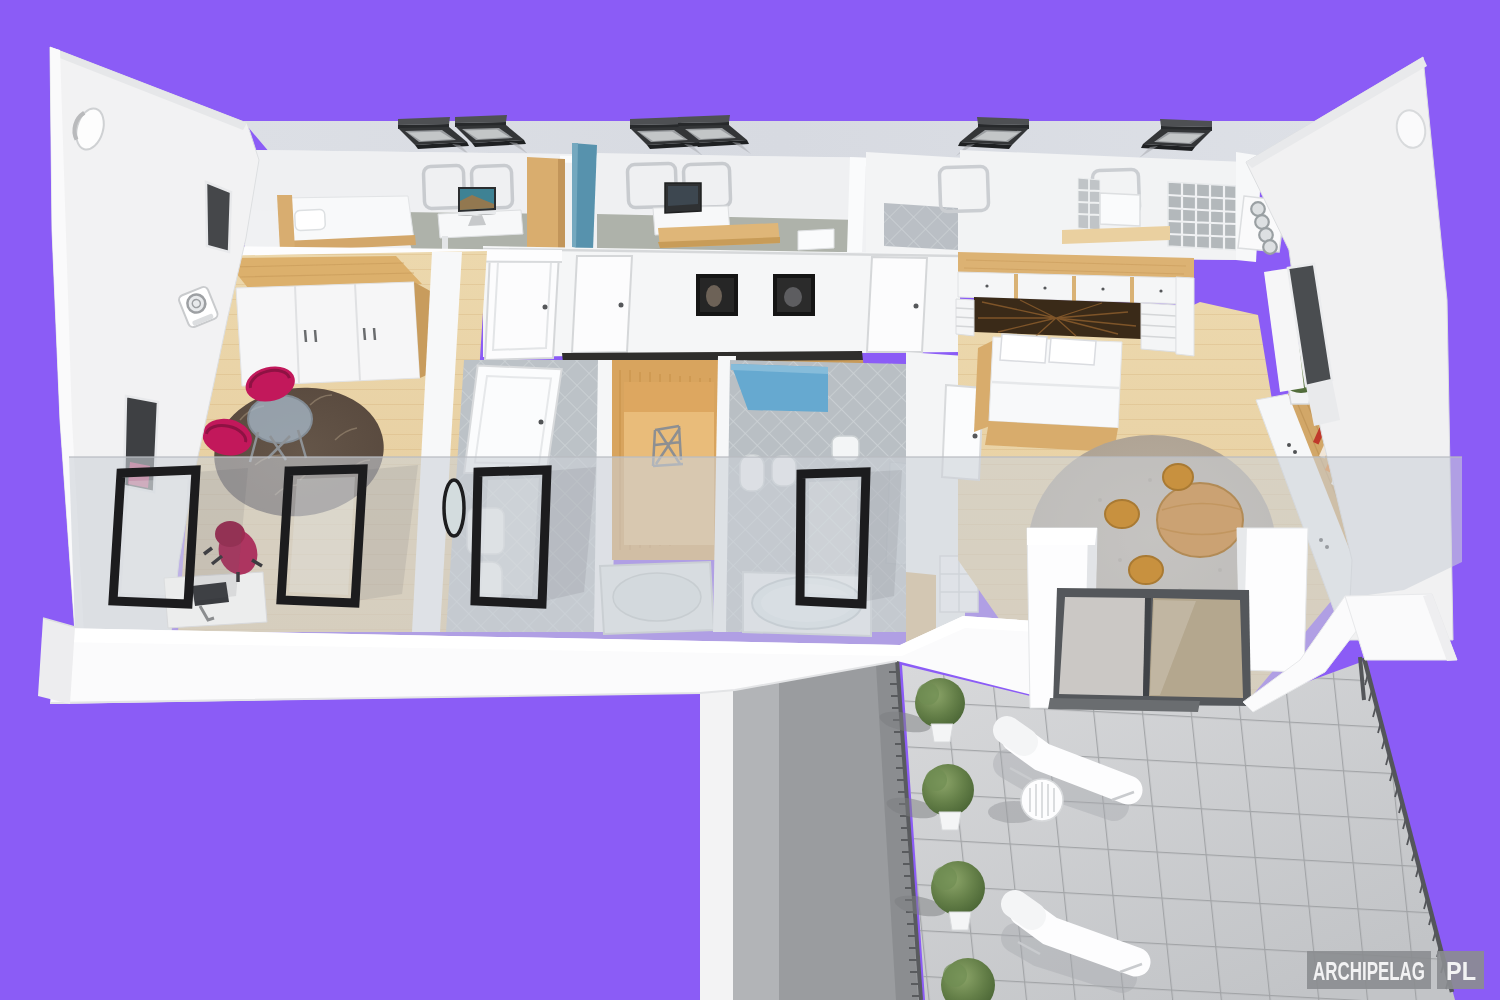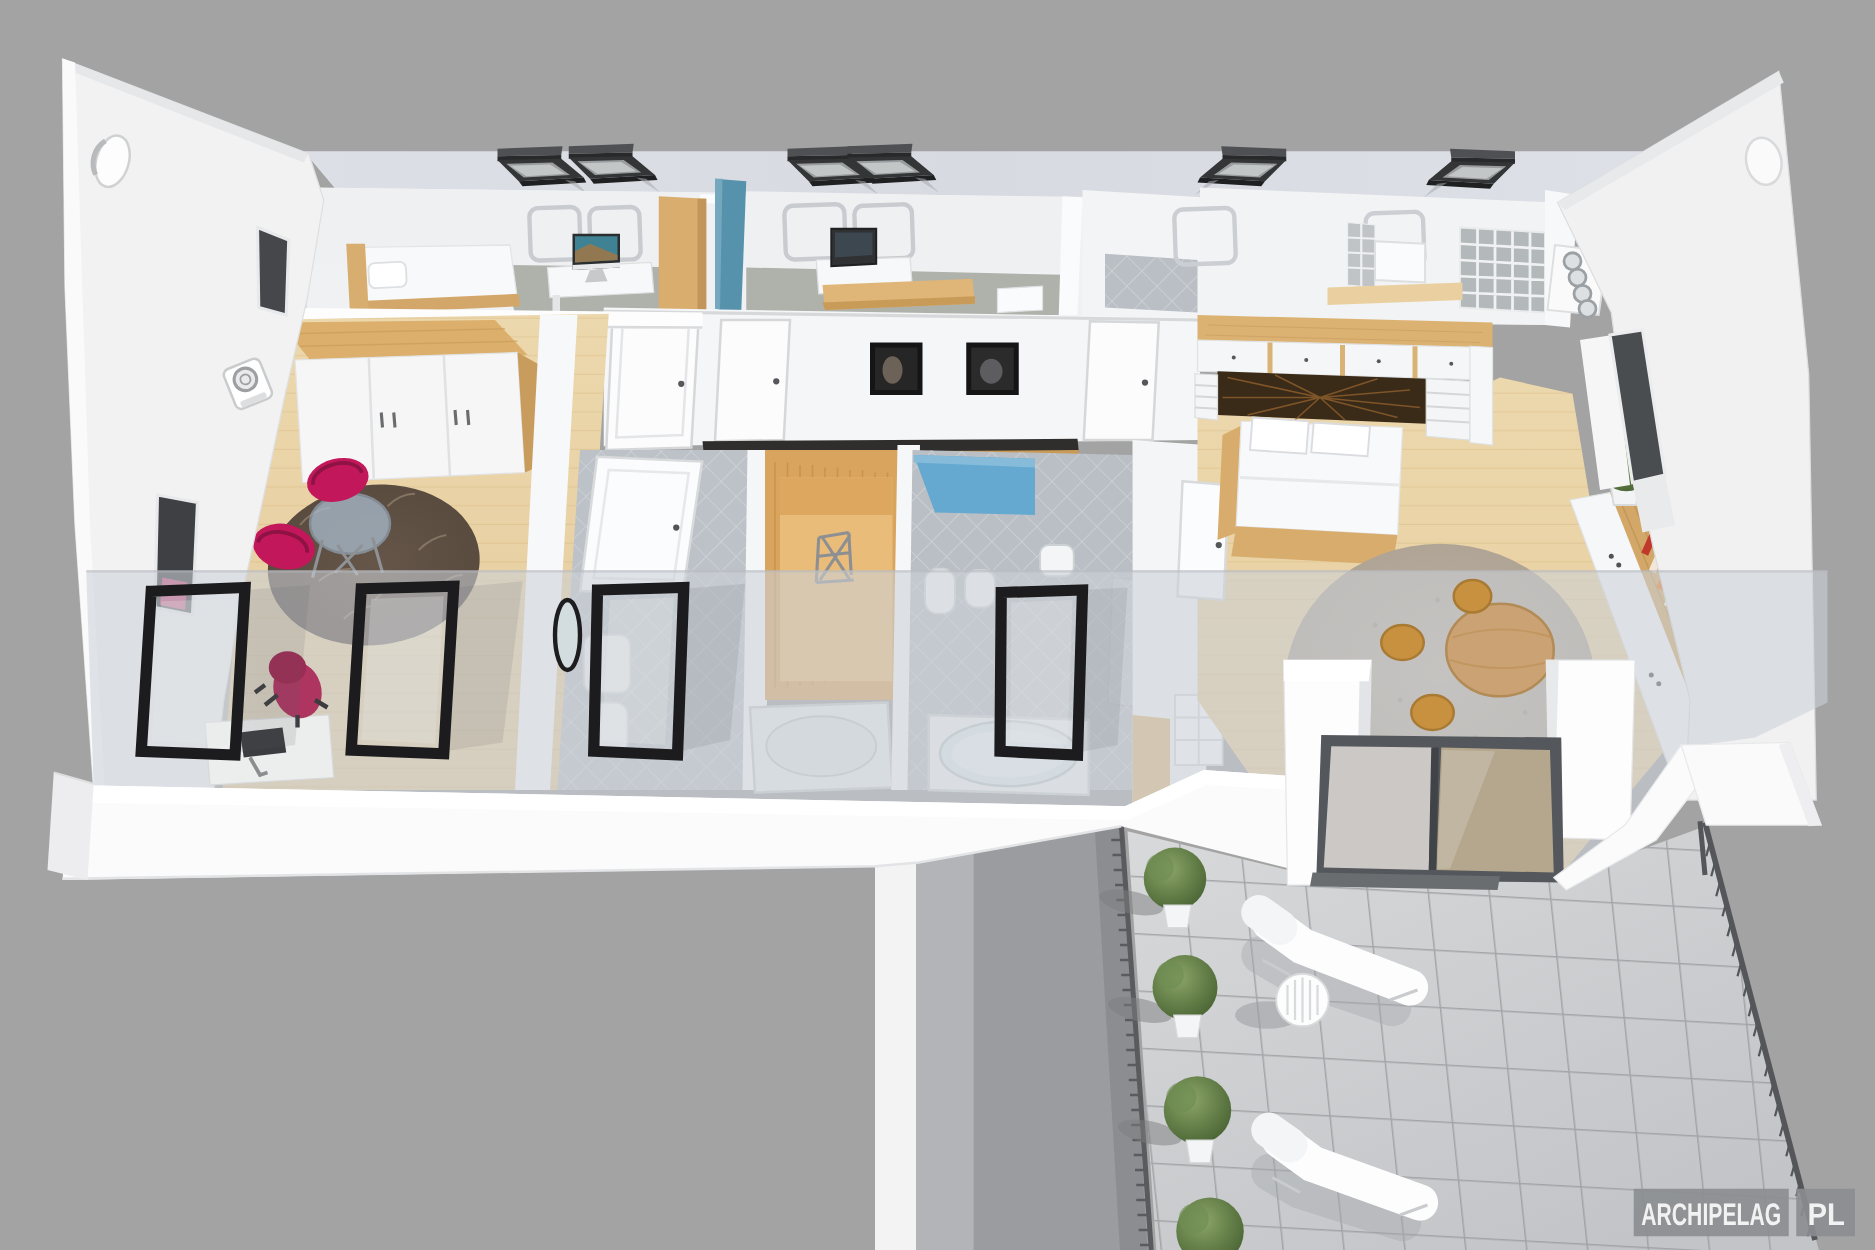--- a/index.html
+++ b/index.html
@@ -1,16 +1,16 @@
 <!DOCTYPE html>
 <html><head>
 <meta charset="utf-8">
 <style>
 html,body{margin:0;padding:0;background:#ffffff;}
-#stage{width:1500px;height:1000px;position:relative;overflow:hidden;background:#a3a3a3;font-family:"Liberation Sans",sans-serif;}
+#stage{width:1500px;height:1000px;position:relative;overflow:hidden;background:#8b5cf6;font-family:"Liberation Sans",sans-serif;}
 </style>
 </head>
 <body>
 
 <div id="stage">
 <svg width="1500" height="1000" viewBox="0 0 1500 1000" xmlns="http://www.w3.org/2000/svg">
 <defs>
 <linearGradient id="roofg" x1="0" y1="0" x2="1" y2="0">
 <stop offset="0" stop-color="#dcdfe5"></stop>
           <stop offset="0.5" stop-color="#d7dae1"></stop>

